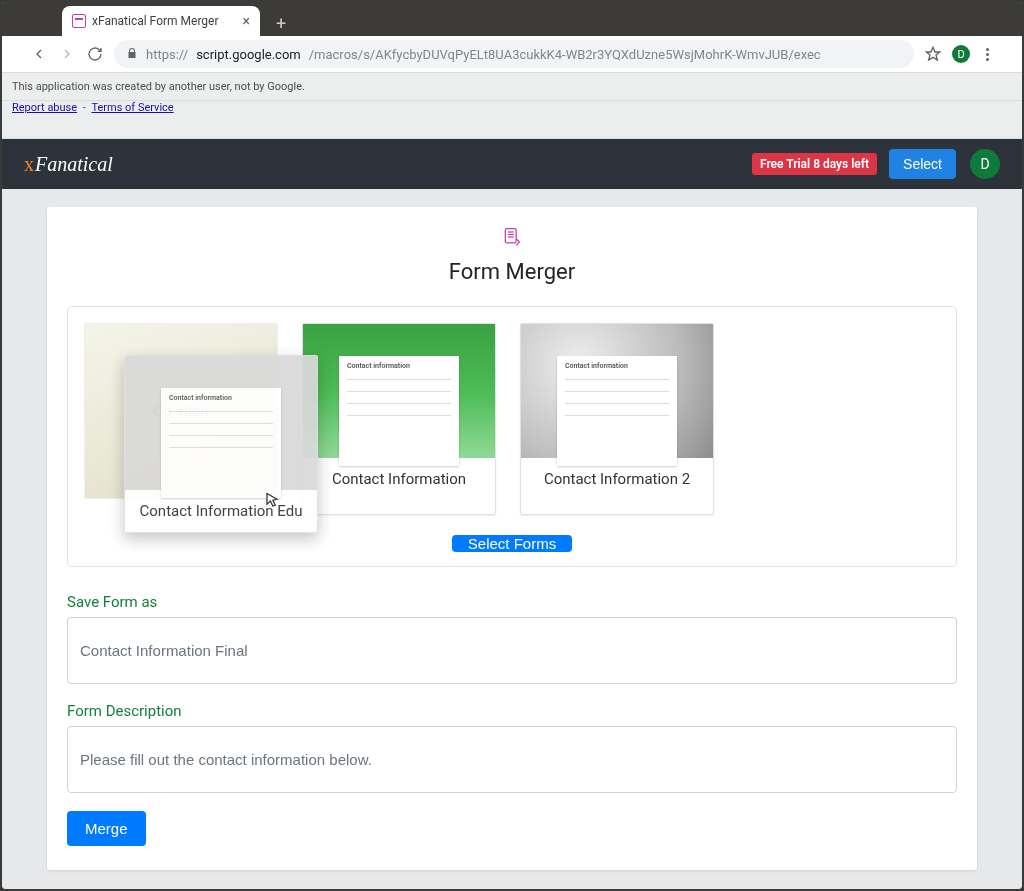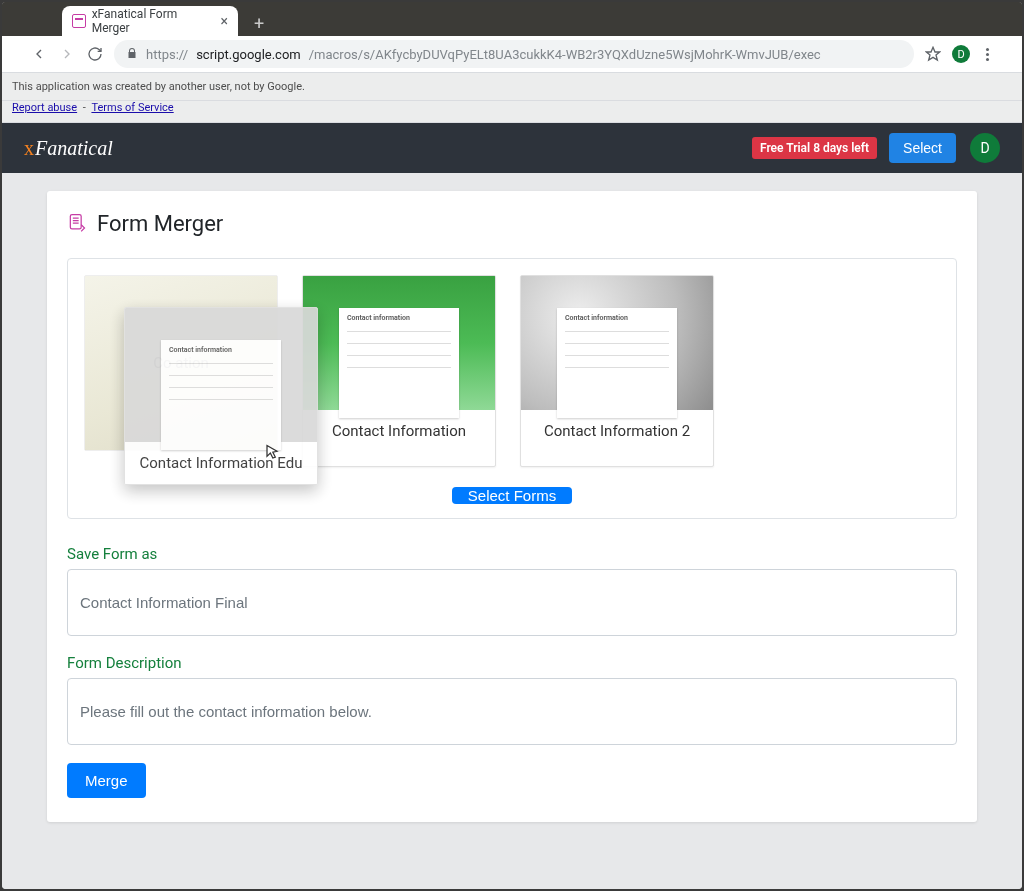--- a/index.html
+++ b/index.html
@@ -48,21 +48,21 @@
     align-items: flex-end;
     padding: 0 6px;
     margin-top: -28px;
     padding-left: 60px;
     padding-top: 4px;
   }
   .tab {
     background: #ffffff;
     border-radius: 8px 8px 0 0;
     height: 30px;
-    width: 176px;
+    width: 198px;
     display: flex;
     align-items: center;
     padding: 0 10px;
     font-size: 12px;
     color: #3c4043;
     gap: 6px;
     position: relative;
   }
   .tab .fav {
     width: 14px; height: 14px;
@@ -132,21 +132,21 @@
   .script-banner {
     background: #eceded;
     color: #4d4d4d;
     font-size: 11px;
     padding: 7px 10px;
     border-bottom: 1px solid #dadce0;
   }
   .script-links {
     background: #eceded;
     font-size: 11px;
-    padding: 0 10px 8px 10px;
+    padding: 0 10px 24px 10px;
     border-bottom: 1px solid #dadce0;
   }
   .script-links a { color: #1a0dab; text-decoration: underline; cursor: pointer; }
   .script-links .sep { color: #4d4d4d; padding: 0 3px; }
 
   
   .app-header {
     height: 50px;
     background: #2d333b;
     display: flex;
@@ -198,20 +198,21 @@
     border-radius: 3px;
     padding: 20px 20px 24px 20px;
     box-shadow: 0 1px 3px rgba(0,0,0,.1);
     width: 930px;
     margin: 0 auto;
   }
   .panel-title {
     display: flex; align-items: center; gap: 10px;
     font-size: 22px; font-weight: 400; color: #212529;
     margin-bottom: 22px;
+    flex-direction: column;
   }
   .panel-title .fm-icon {
     width: 20px; height: 22px;
   }
 
   .forms-box {
     border: 1px solid #dee2e6;
     border-radius: 4px;
     padding: 16px 16px 14px 16px;
     margin-bottom: 26px;

